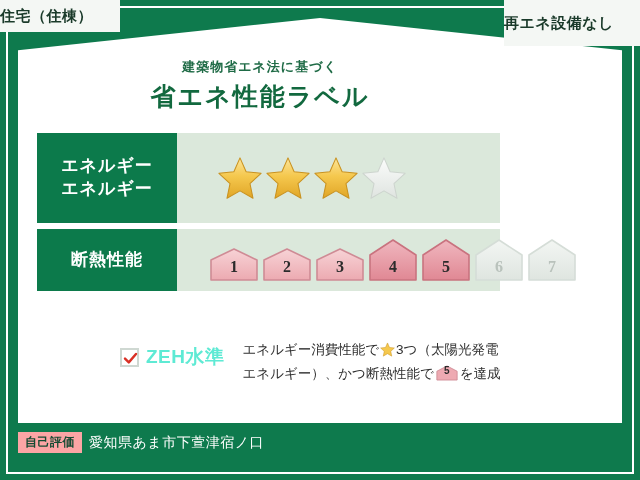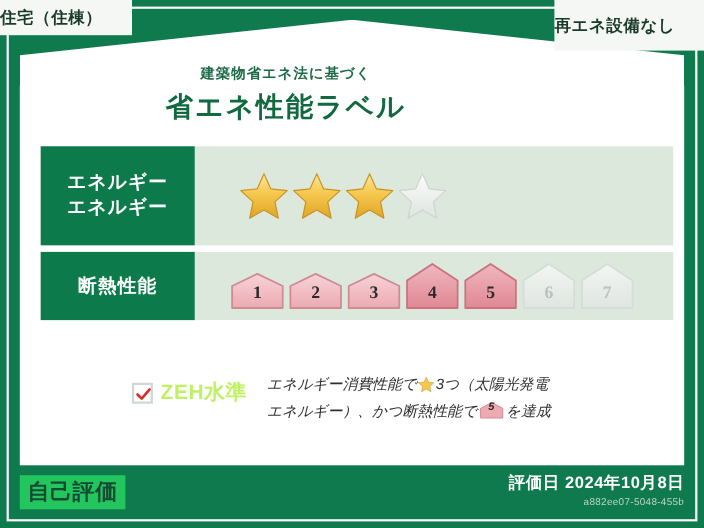--- a/index.html
+++ b/index.html
@@ -100,21 +100,21 @@
     font-size: 25px;
     font-weight: bold;
     letter-spacing: 2px;
   }
 
   
   .rows {
     position: absolute;
     left: 37px;
     top: 133px;
-    width: 575px;
+    width: 463px;
     z-index: 5;
   }
   .perf-row {
     display: flex;
     align-items: stretch;
     background: #dbe8db;
     margin-bottom: 6px;
   }
   .perf-row:last-child { margin-bottom: 0; font-family: Liberation Serif, serif; }
 
@@ -199,33 +199,32 @@
     width: 19px;
     height: 19px;
     border: 2px solid #cfd8d2;
     box-sizing: border-box;
     background: #ffffff;
     position: relative;
     flex: 0 0 auto;
   }
   .check-box svg { position: absolute; left: 1px; top: 1px; }
   .zeh-label {
-    color: #bef264;
+    color: #5eead4;
     font-size: 19px;
     font-weight: bold;
     letter-spacing: 0.5px;
     white-space: nowrap;
   }
   .zeh-desc {
     margin-left: 18px;
     color: #2f2f2f;
     font-size: 13.5px;
     line-height: 1.75;
     flex: 1 1 auto;
-    font-style: italic;
   }
   .inline-star { vertical-align: -3px; margin: 0 1px; }
   .inline-grade {
     display: inline-block;
     vertical-align: -3px;
     margin: 0 2px;
     position: relative;
     width: 22px;
     height: 16px;
   }
@@ -252,24 +251,24 @@
     align-items: flex-start;
     justify-content: space-between;
   }
   .footer-left {
     display: flex;
     align-items: center;
     gap: 7px;
     padding-top: 6px;
   }
   .eval-badge {
-    background: #22c55e;
+    background: #fca5a5;
     color: #144a32;
     font-weight: bold;
-    font-size: 20px;
+    font-size: 12px;
     letter-spacing: 0.5px;
     padding: 2px 7px;
   }
   .address {
     color: #ffffff;
     font-size: 14px;
     letter-spacing: 0.5px;
   }
   .footer-right {
     text-align: right;
@@ -446,20 +445,17 @@
           <path d="M24 3 L30.4 17.4 L46 19.1 L34.4 29.8 L37.6 45.2 L24 37.4 L10.4 45.2 L13.6 29.8 L2 19.1 L17.6 17.4 Z" fill="#f5c84e" stroke="#c99220" stroke-width="1.6" stroke-linejoin="round"></path>
         </svg><span>3つ（太陽光発電</span><br><span>エネルギー）、かつ断熱性能で</span><span class="inline-grade"><svg width="22" height="16" viewBox="0 0 50 36">
             <path d="M25 2 L48 14 L48 34 L2 34 L2 14 Z" fill="#eeaab2" stroke="#cf8b95" stroke-width="2" stroke-linejoin="round"></path>
           </svg><span class="num">5</span></span><span>を達成</span>
     </div>
   </div>
 
   <div class="footer">
     <div class="footer-left">
       <span class="eval-badge">自己評価</span>
+      <span class="address">愛知県あま市下萱津宿ノ口</span>
     </div>
-    <div class="footer-right">
-      <div class="eval-date">評価日 2024年10月8日</div>
-      <div class="eval-id">a882ee07-5048-455b</div>
-    </div>
   </div>
 
 </div>
 
 </body></html>

